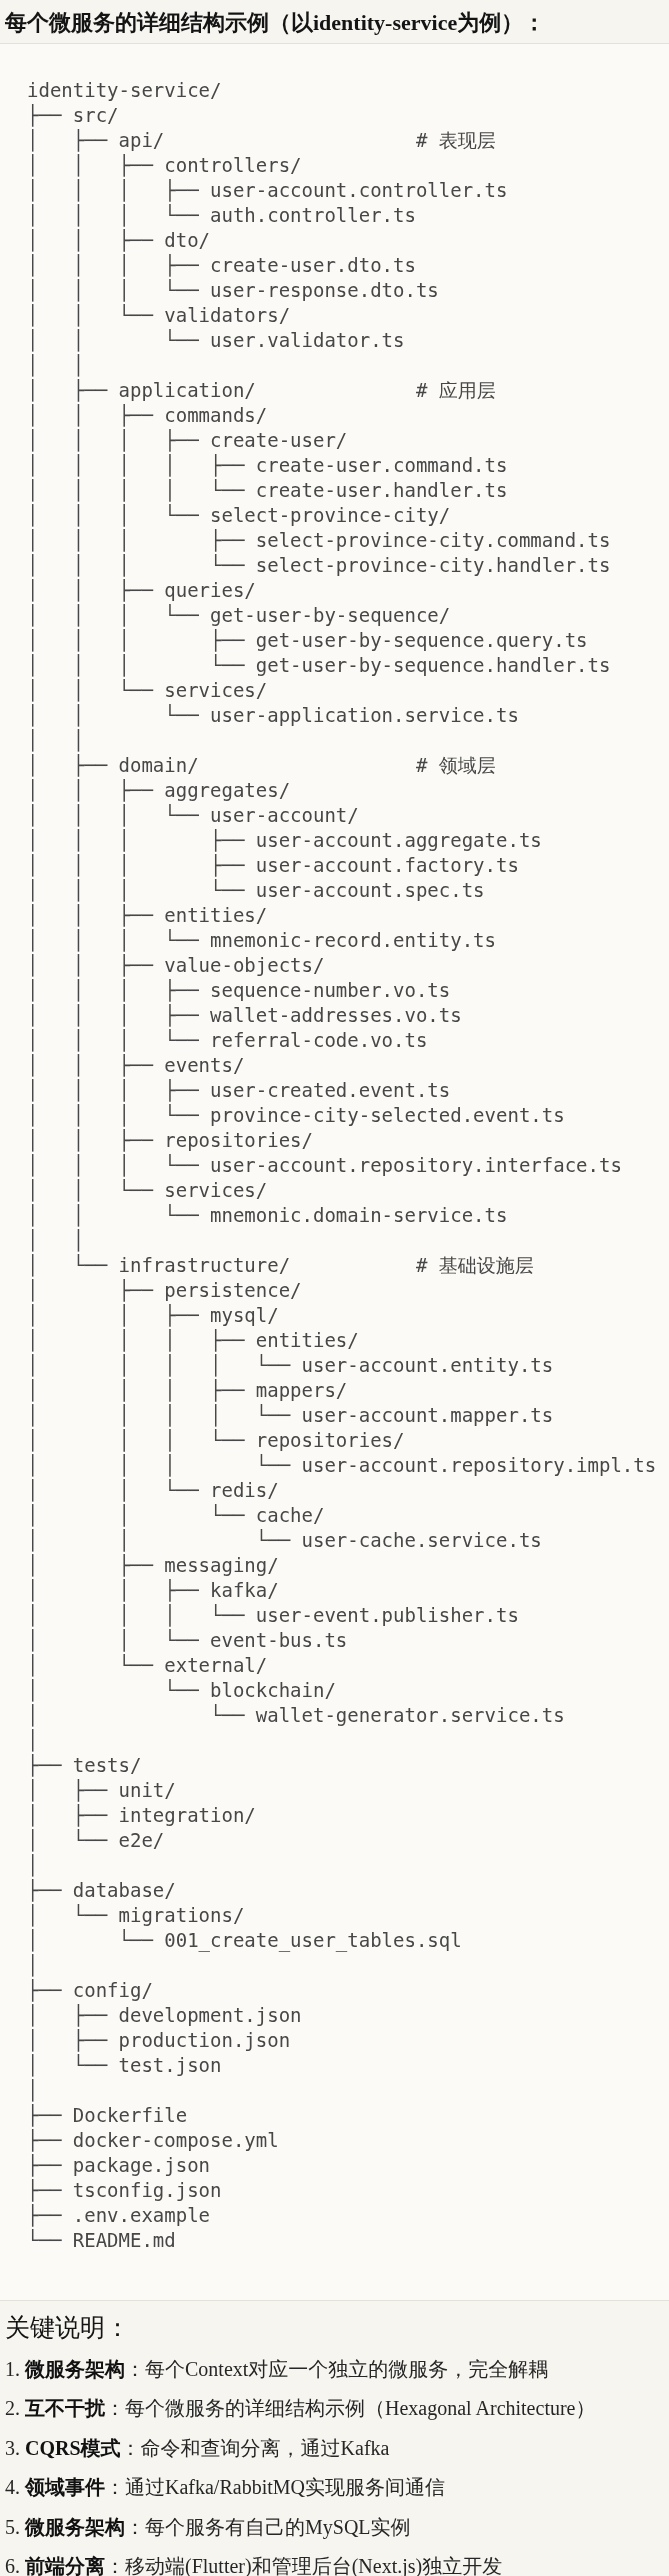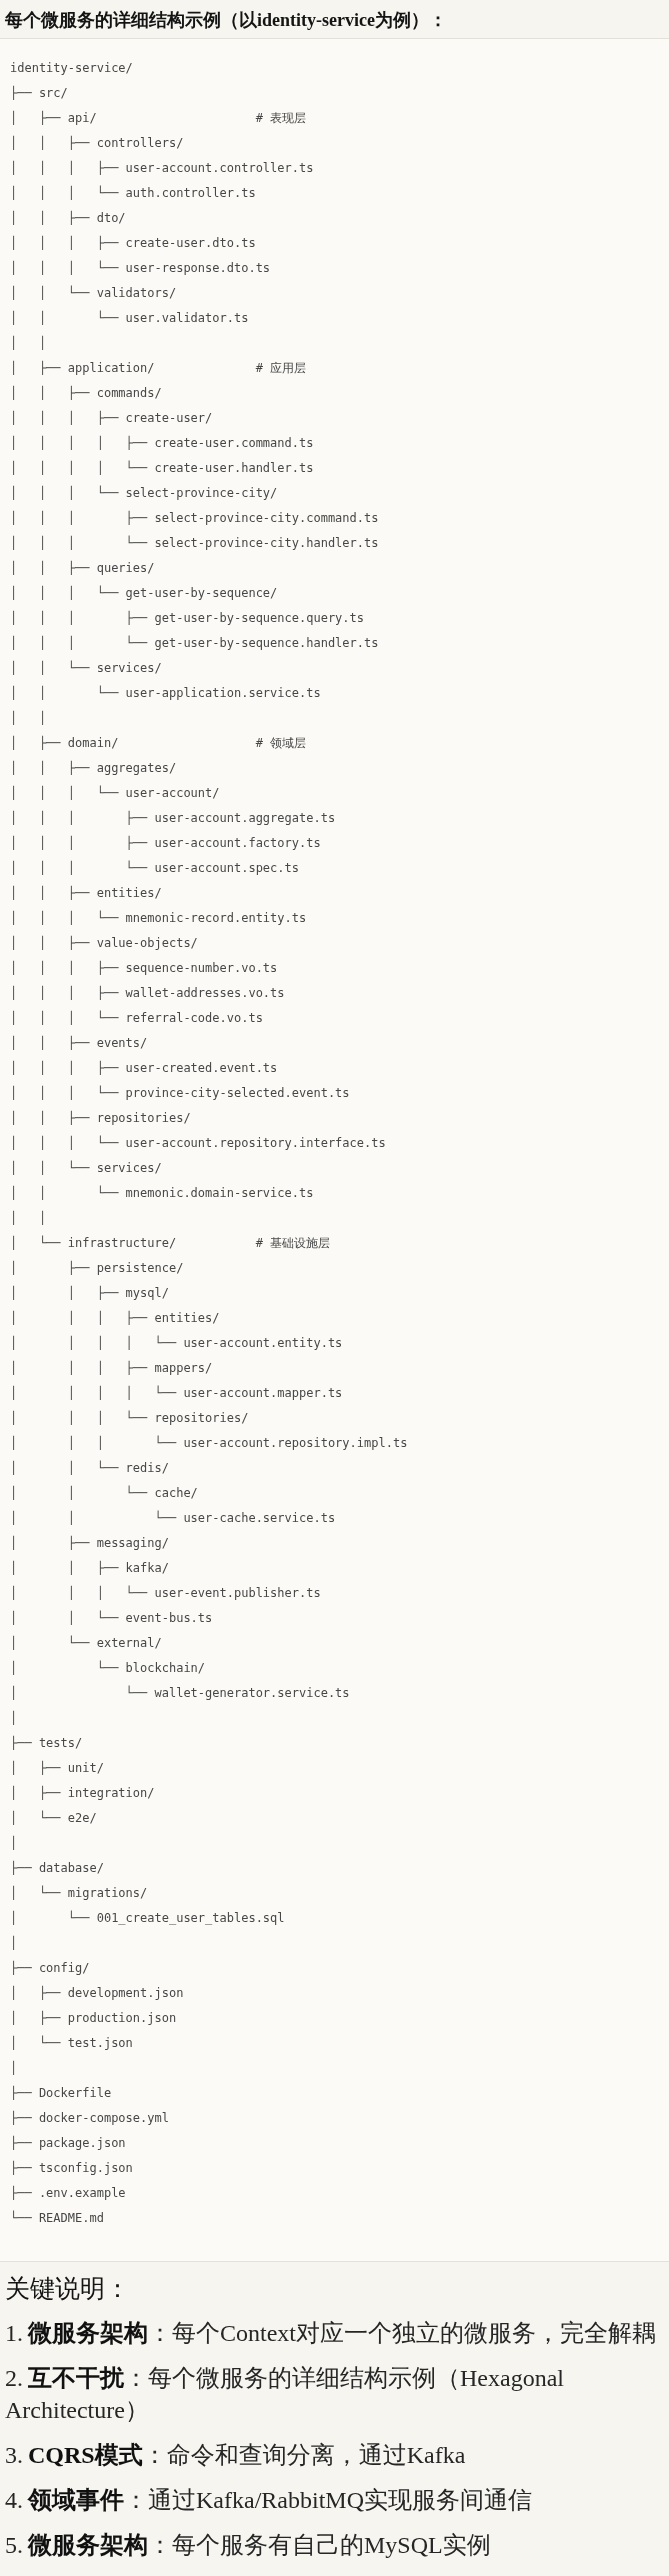--- a/index.html
+++ b/index.html
@@ -12,56 +12,56 @@
     min-height: 2576px;
     font-family: "Liberation Serif", "DejaVu Serif", serif;
     color: #1c1c1c;
     overflow: hidden;
   }
   .page {
     width: 669px;
   }
   .page-title {
     margin: 10px 5px 6.9px 5px;
-    font-size: 18px;
+    font-size: 22px;
     line-height: 1.2;
     font-weight: 700;
     color: #141414;
     letter-spacing: 0;
   }
   .code-block {
     background: #fbfaf6;
     border-top: 0.9px solid #e3e1d8;
     border-bottom: 0.9px solid #e3e1d8;
     padding: 16.3px 5px 30px 10px;
     width: 100%;
     box-sizing: border-box;
     overflow: hidden;
   }
   .tree-pre {
-    margin: 0;
+    margin: 17px;
     font-family: "DejaVu Sans Mono", "Liberation Mono", monospace;
-    font-size: 12px;
+    font-size: 19px;
     line-height: 25px;
     color: #474747;
     white-space: pre;
     tab-size: 4;
   }
   .notes {
     padding: 0 5px;
   }
   .notes-heading {
     margin: 11.3px 0 11.3px 0;
     font-size: 25px;
     line-height: 1.3;
     font-weight: 400;
     color: #141414;
   }
   .note-item {
-    font-size: 24px;
+    font-size: 20px;
     line-height: 1.35;
     margin: 0 0 12.5px 0;
     color: #262626;
   }
   .note-num {
     color: #262626;
     margin-right: 5px;
   }
   .note-term {
     font-weight: 700;

